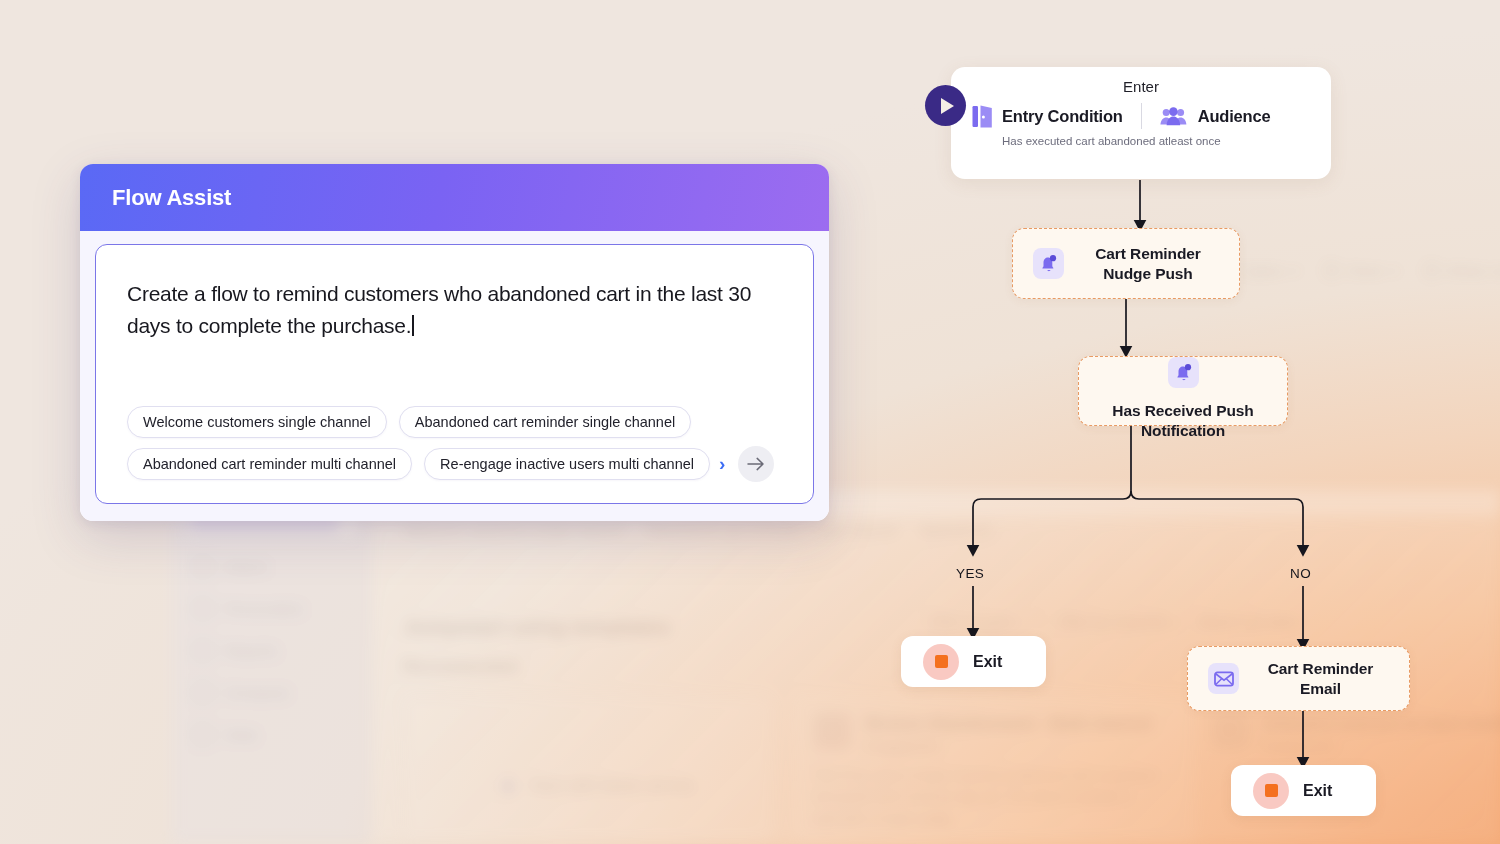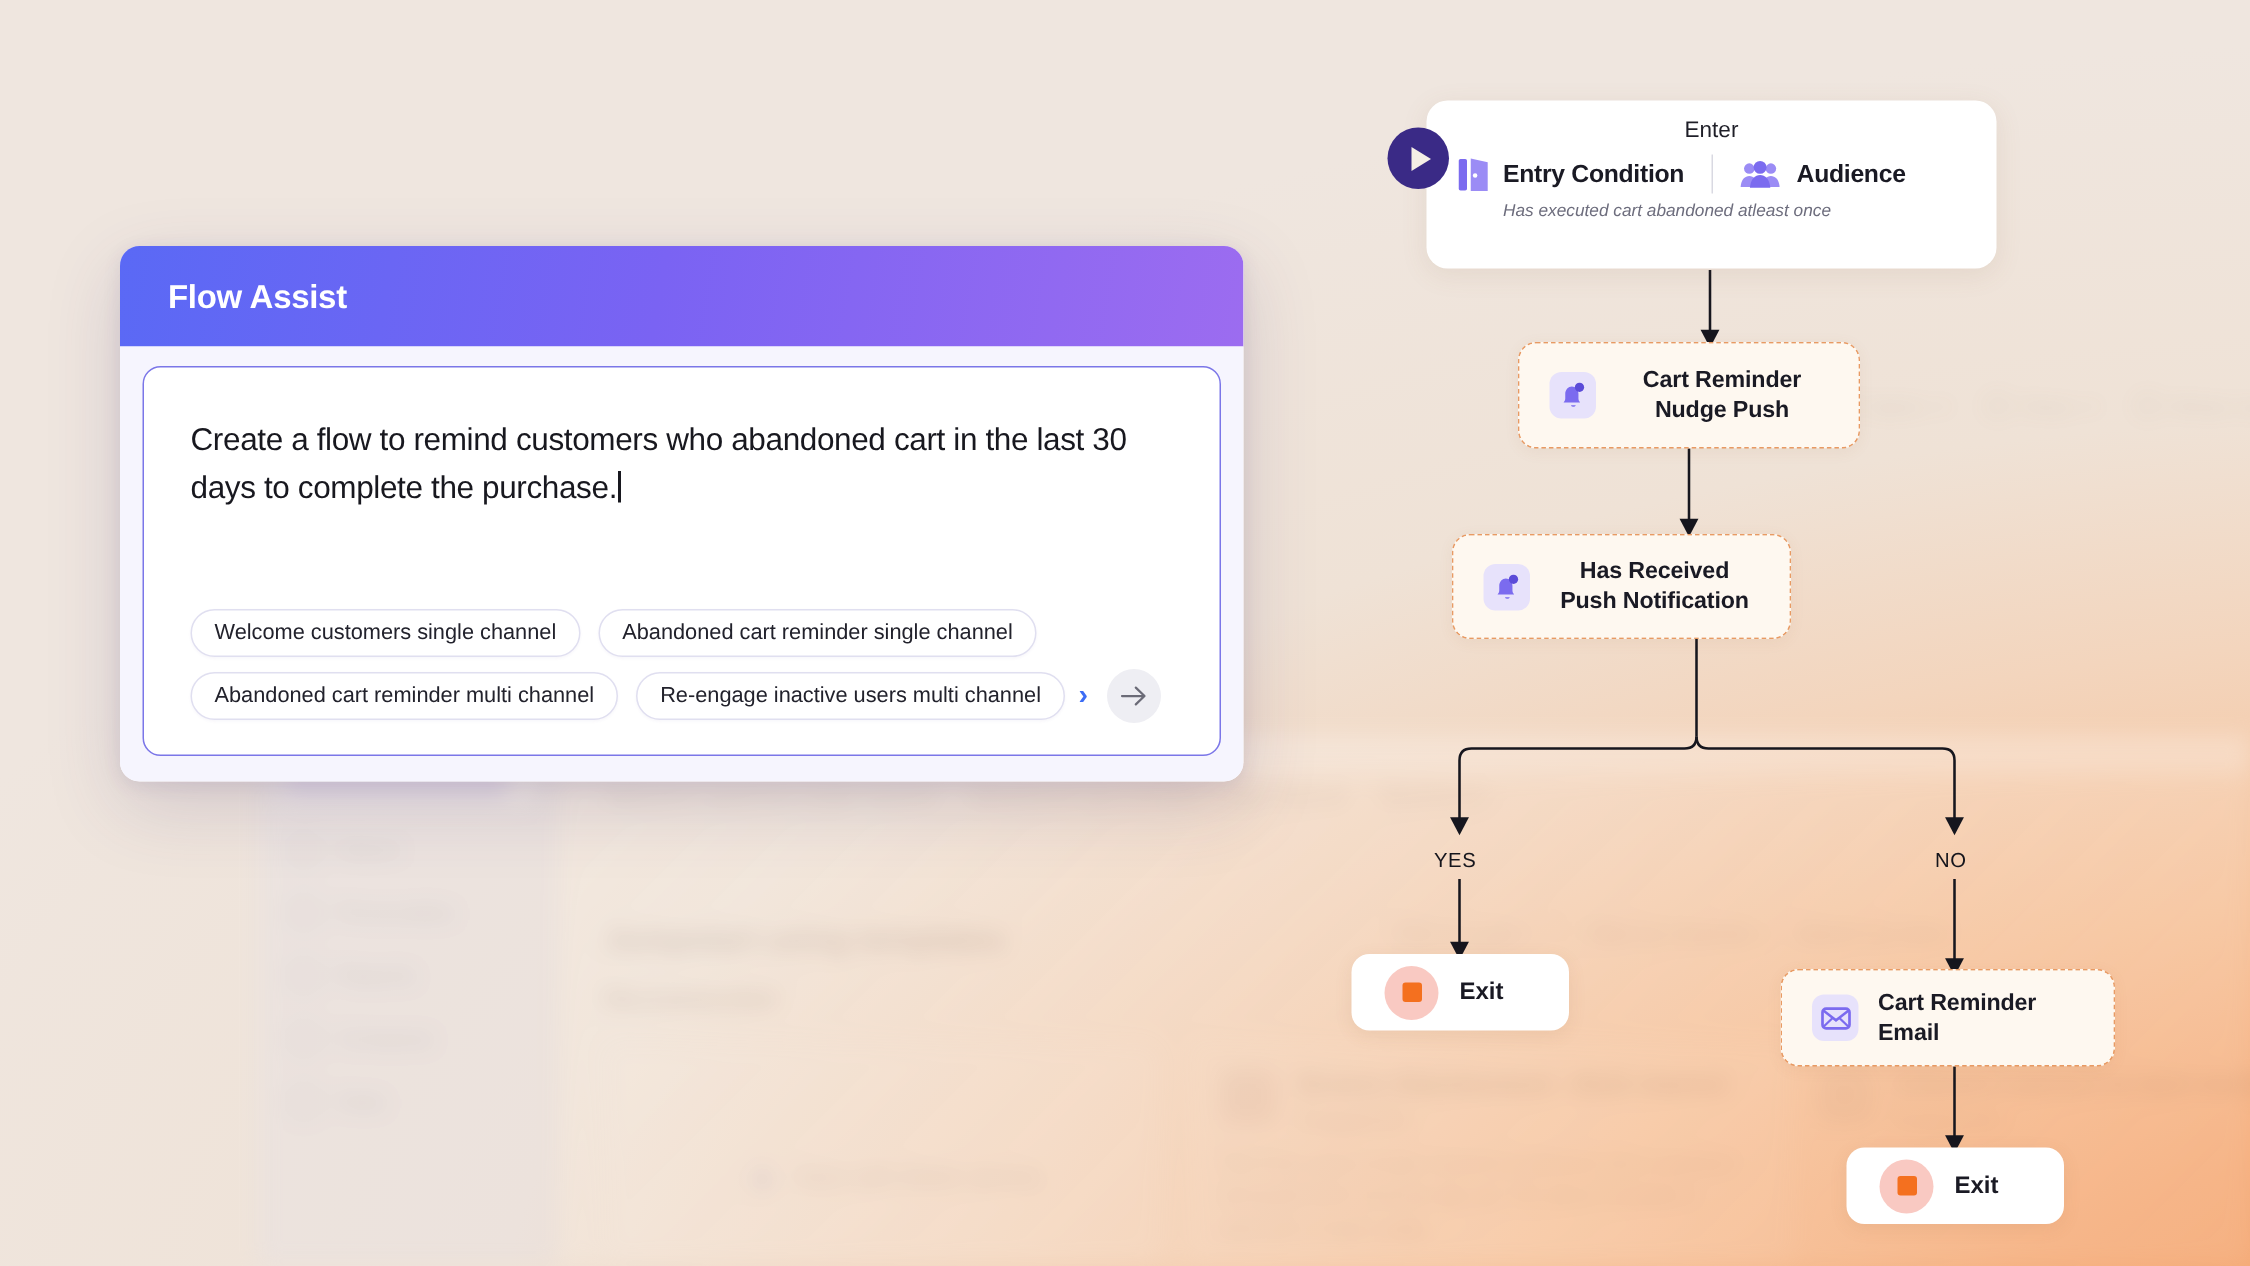--- a/index.html
+++ b/index.html
@@ -216,21 +216,20 @@
     font-weight: bold;
     color: #1a1a24;
     letter-spacing: -0.2px;
   }
   .enter-sub {
     margin-top: 5px;
     padding-left: 51px;
     font-size: 11.5px;
     line-height: 1.38;
     color: #6d6d7d;
-    font-style: italic;
   }
 
   .play-badge {
     position: absolute;
     left: 925px; top: 85px;
     width: 41px; height: 41px;
     border-radius: 50%;
     background: #3a2a86;
     display: flex; align-items: center; justify-content: center;
     z-index: 3;
@@ -261,20 +260,21 @@
     background: #e7e2fb;
     display: flex; align-items: center; justify-content: center;
     flex: none;
   }
   .node-label {
     font-size: 15.5px;
     font-weight: bold;
     color: #1a1a24;
     line-height: 1.28;
     letter-spacing: -0.1px;
+    text-align: center;
   }
 
   
   .exit-node {
     position: absolute;
     background: #ffffff;
     border-radius: 12px;
     display: flex;
     align-items: center;
     gap: 14px;
@@ -529,21 +529,21 @@
       <span class="icon-tile">
         <svg width="19" height="19" viewBox="0 0 19 19">
           <path d="M8.2,16.1 a1.9,1.9 0 0 0 3.4,0 Z" fill="#7B6BEF"></path>
           <path d="M3.4,14.4 c0,-0.7 1.1,-1.1 1.1,-2.6 V8.5 c0,-2.8 2.1,-4.9 4.4,-4.9 c2.3,0 4.4,2.1 4.4,4.9 v3.3 c0,1.5 1.1,1.9 1.1,2.6 Z" fill="#7B6BEF"></path>
           <circle cx="14" cy="4.2" r="3.1" fill="#5B4BD8"></circle>
         </svg>
       </span>
       <span class="node-label" style="text-align:center; flex:1;">Cart Reminder Nudge Push</span>
     </div>
 
-    <div class="dash-node" style="left:968px; top:356px; width:226px; height:70px;">
+    <div class="dash-node" style="left:1078px; top:356px; width:210px; height:70px;flex-direction:column;">
       <span class="icon-tile">
         <svg width="19" height="19" viewBox="0 0 19 19">
           <path d="M8.2,16.1 a1.9,1.9 0 0 0 3.4,0 Z" fill="#7B6BEF"></path>
           <path d="M3.4,14.4 c0,-0.7 1.1,-1.1 1.1,-2.6 V8.5 c0,-2.8 2.1,-4.9 4.4,-4.9 c2.3,0 4.4,2.1 4.4,4.9 v3.3 c0,1.5 1.1,1.9 1.1,2.6 Z" fill="#7B6BEF"></path>
           <circle cx="14" cy="4.2" r="3.1" fill="#5B4BD8"></circle>
         </svg>
       </span>
       <span class="node-label" style="text-align:center; flex:1;">Has Received Push Notification</span>
     </div>
 

